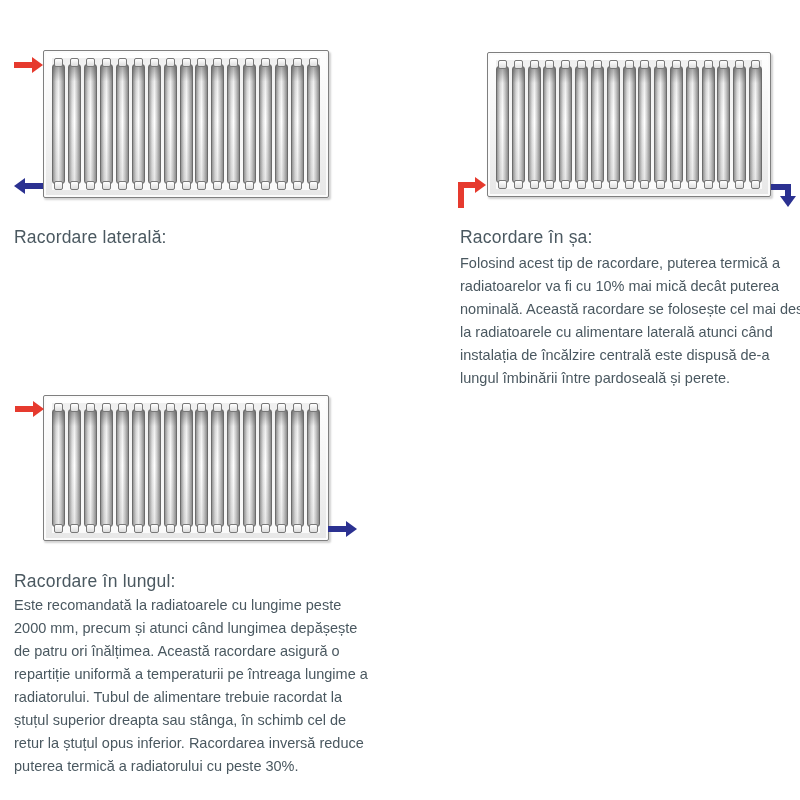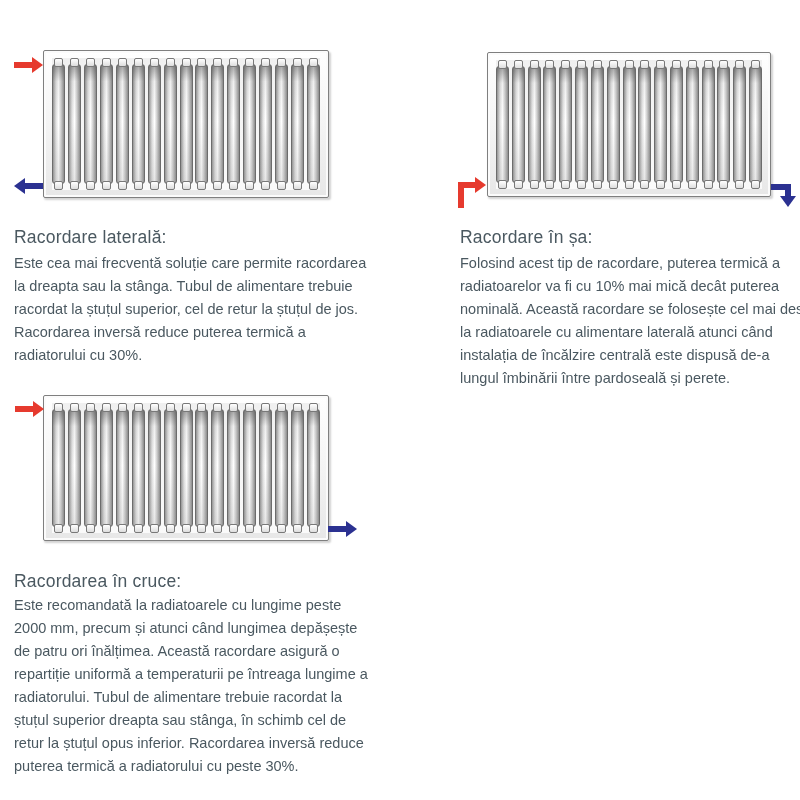--- a/index.html
+++ b/index.html
@@ -166,21 +166,20 @@
   </div>
   <div id="a1-supply" class="arrow arr-right red">
     <div class="seg"></div>
     <div class="tri"></div>
   </div>
   <div id="a1-return" class="arrow arr-left blue">
     <div class="seg"></div>
     <div class="tri"></div>
   </div>
   <h2 id="h1" class="heading">Racordare laterală:</h2>
-  <p id="p1" class="desc">Este cea mai frecventă soluție care permite racordarea la dreapta sau la stânga. Tubul de alimentare trebuie racordat la ștuțul superior, cel de retur la ștuțul de jos. Racordarea inversă reduce puterea termică a radiatorului cu 30%.</p>
 
   <div id="rad2" class="radiator">
     <div class="fin-area fins">
         <div class="fin">
           <div class="bar"></div>
         </div>
         <div class="fin">
           <div class="bar"></div>
         </div>
         <div class="fin">
@@ -299,16 +298,16 @@
       </div>
   </div>
   <div id="a3-supply" class="arrow arr-right red">
     <div class="seg"></div>
     <div class="tri"></div>
   </div>
   <div id="a3-return" class="arrow arr-right blue">
     <div class="seg"></div>
     <div class="tri"></div>
   </div>
-  <h2 id="h3" class="heading">Racordarea în cruce:</h2>
+  <h2 id="h3" class="heading">Racordare în lungul:</h2>
   <p id="p3" class="desc">Este recomandată la radiatoarele cu lungime peste 2000 mm, precum și atunci când lungimea depășește de patru ori înălțimea. Această racordare asigură o repartiție uniformă a temperaturii pe întreaga lungime a radiatorului. Tubul de alimentare trebuie racordat la ștuțul superior dreapta sau stânga, în schimb cel de retur la ștuțul opus inferior. Racordarea inversă reduce puterea termică a radiatorului cu peste 30%.</p>
 
 </div>
 
 </body></html>

